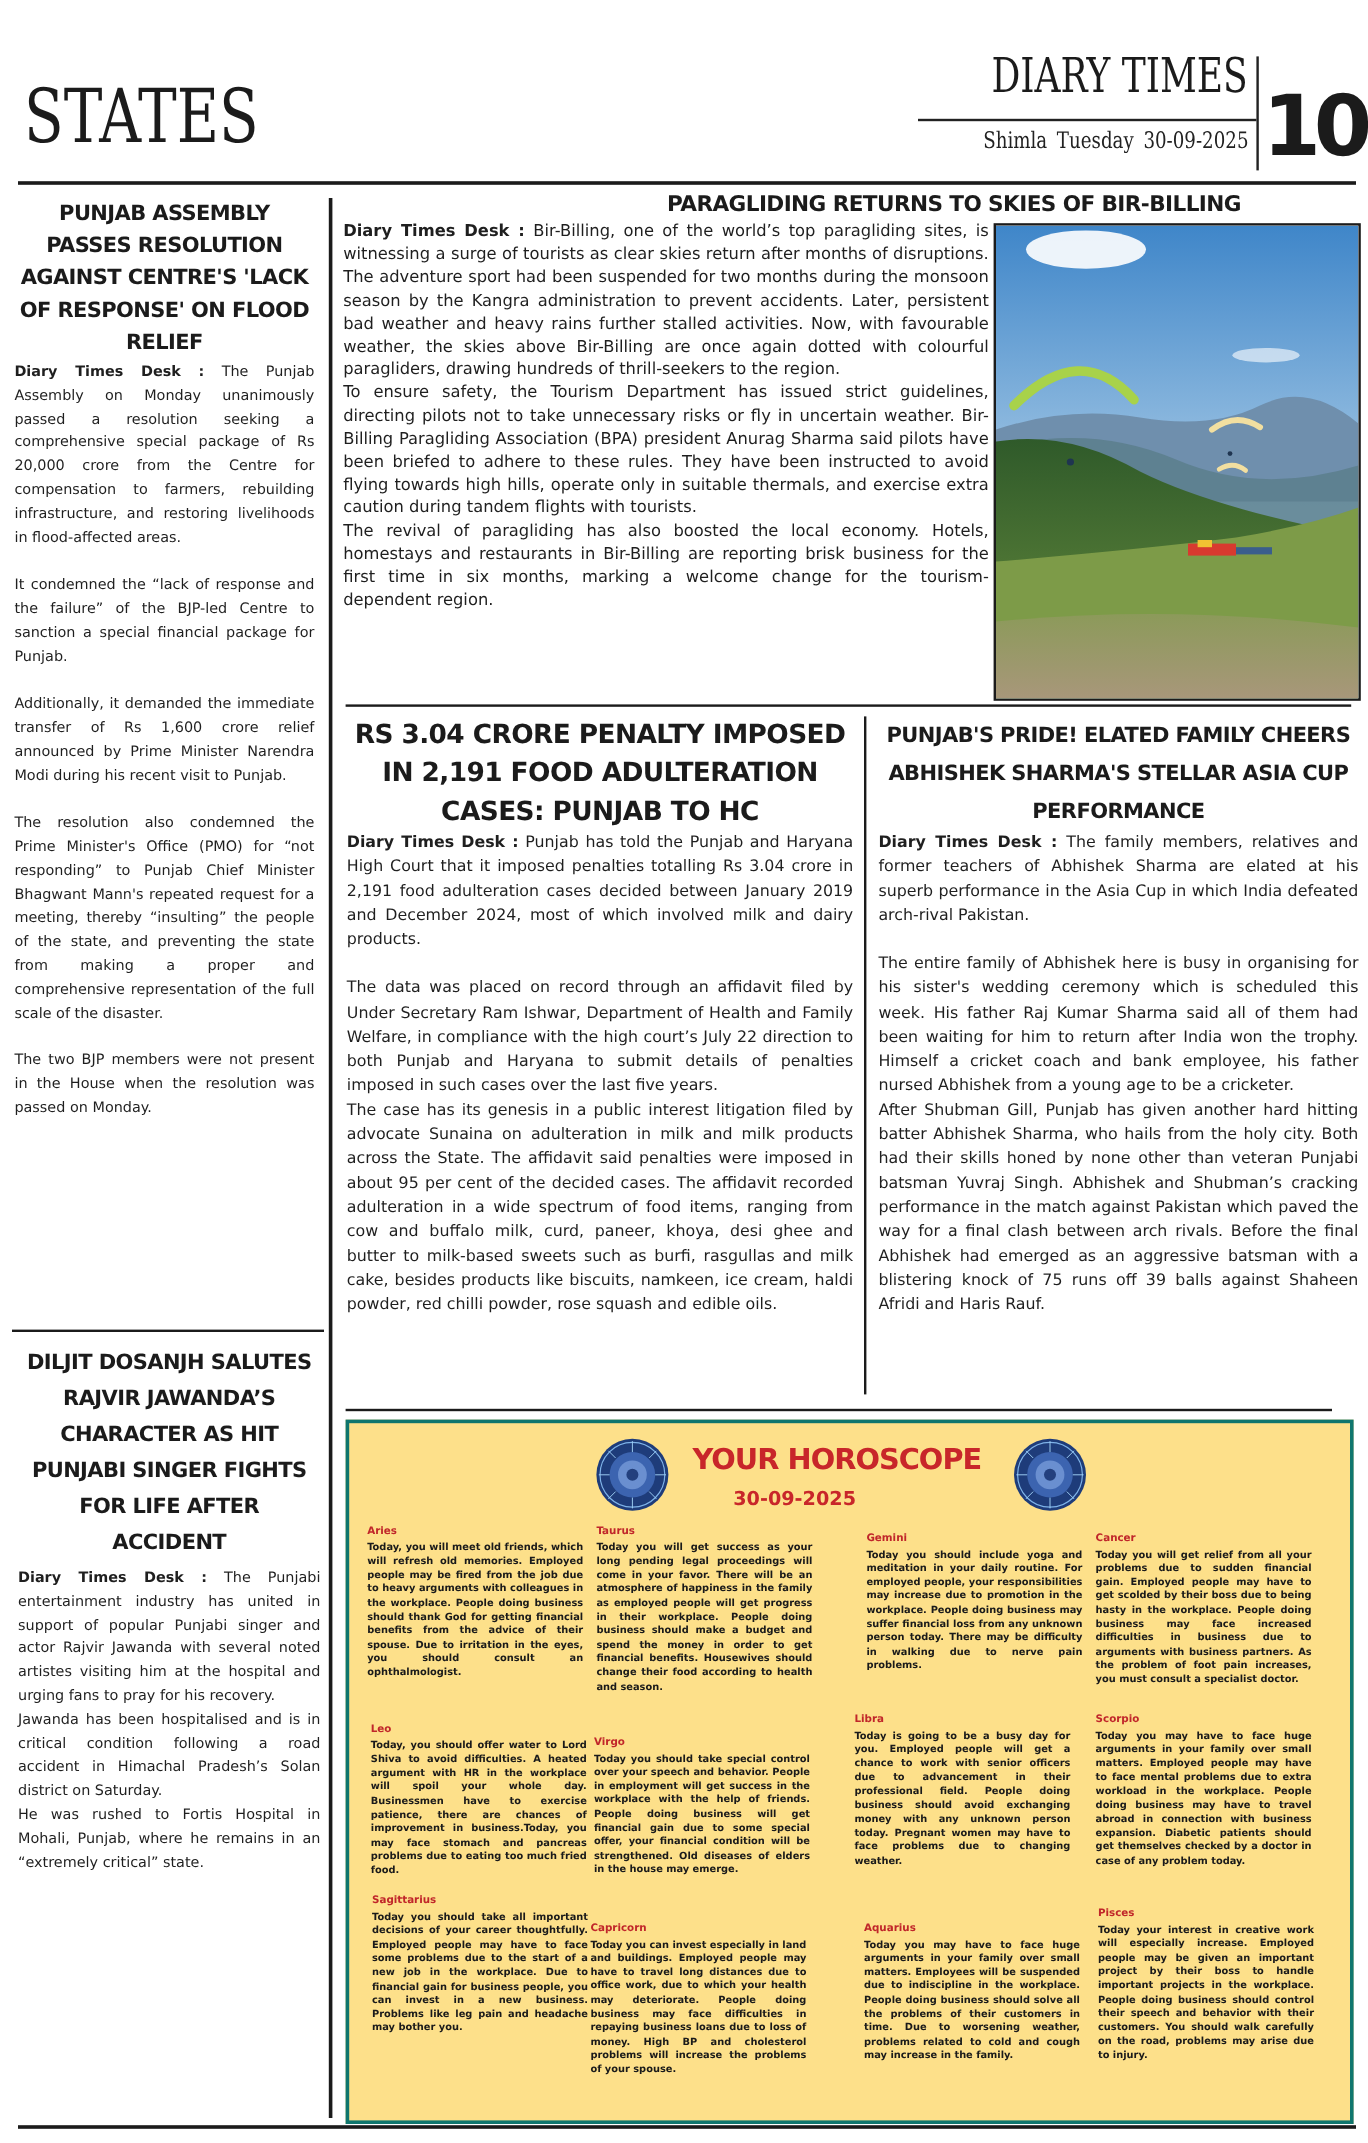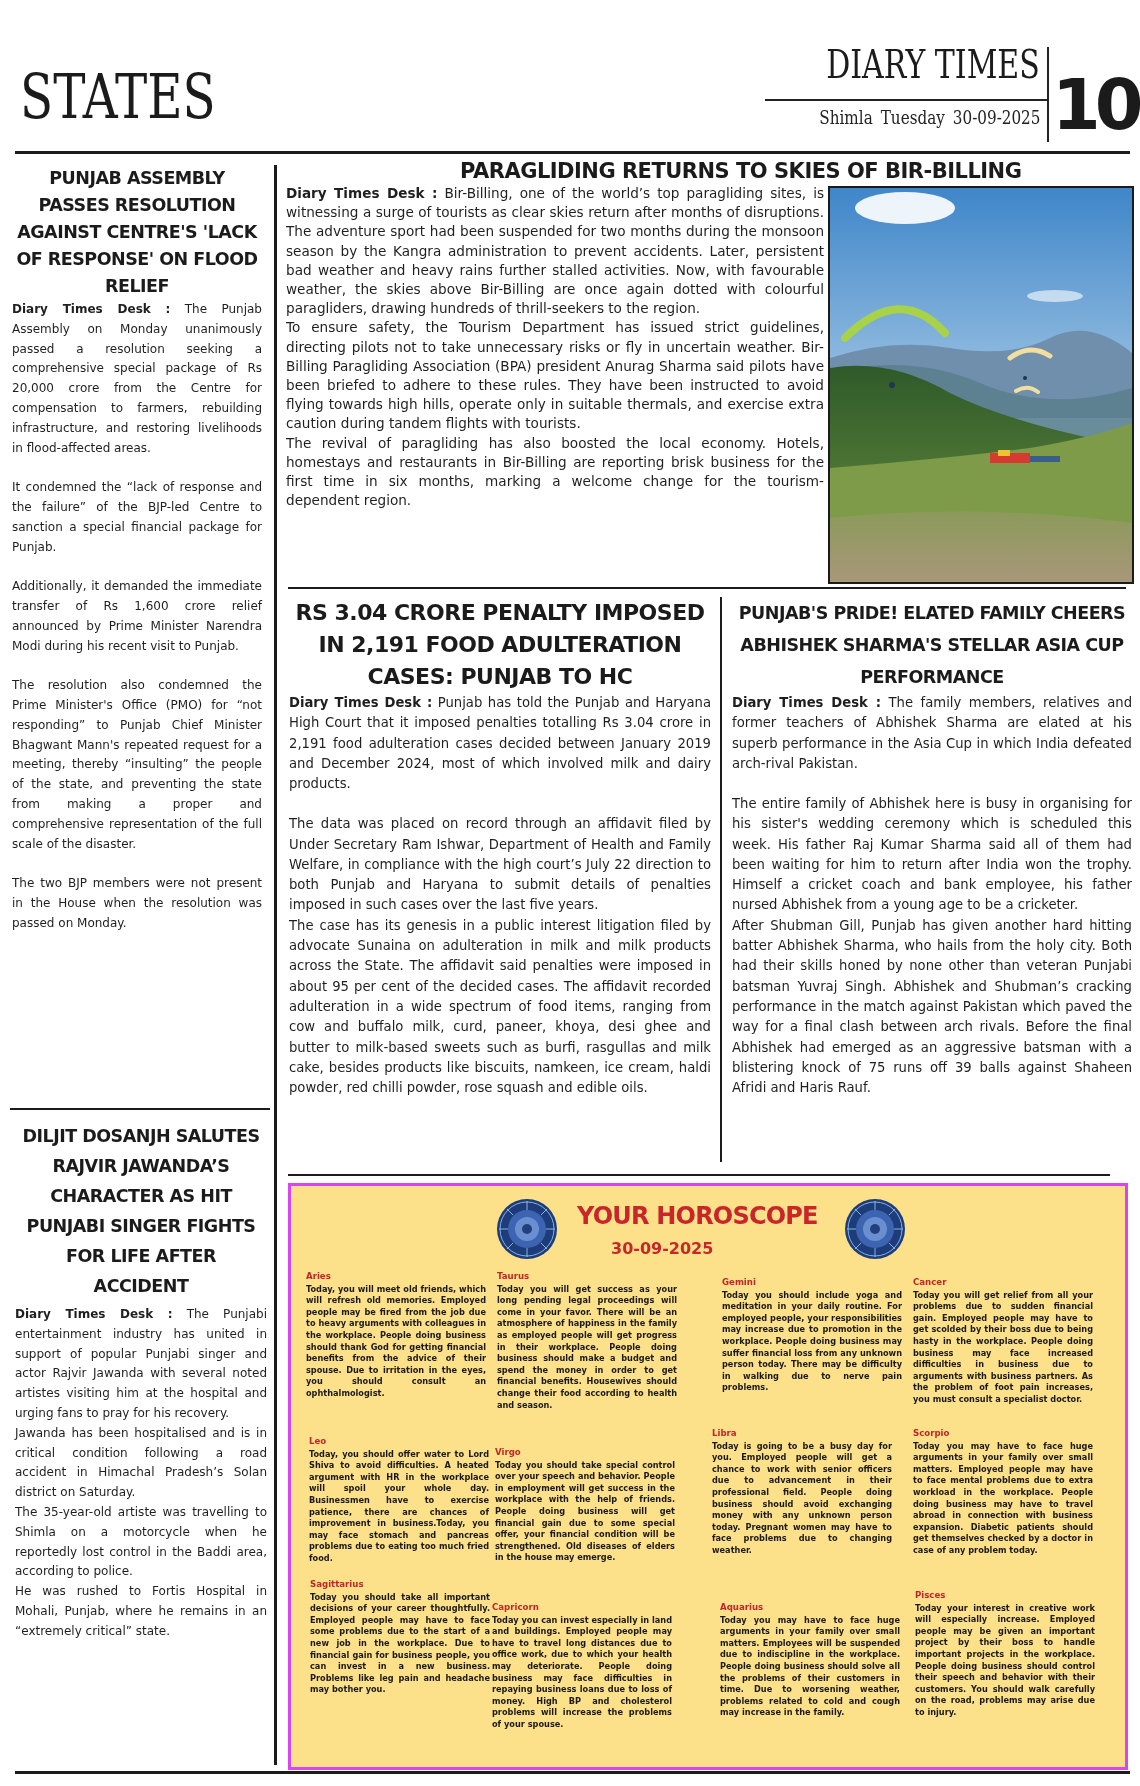--- a/index.html
+++ b/index.html
@@ -28,35 +28,35 @@
   .byline { font-weight: bold; }
 
   
   #art-assembly { left: 12px; top: 165px; width: 250px; }
   #art-assembly .headline { font-size: 17.5px; line-height: 27px; margin-bottom: 1px; }
   #art-diljit { left: 15px; top: 1117px; width: 252px; }
   #art-diljit .headline { font-size: 17.5px; line-height: 30px; margin-bottom: -6px; }
 
   
   #art-para-head { left: 290px; top: 160px; width: 840px; }
-  #art-para-head .headline { font-size: 21px; line-height: 22px; text-align: left; padding-left: 170px; }
+  #art-para-head .headline { font-size: 18px; line-height: 22px; text-align: center; padding-left: 170px; }
   #art-para { left: 286px; top: 184px; width: 538px; }
   .photo { position: absolute; left: 828px; top: 186px; width: 302px; height: 394px; border: 2px solid #1b1b1b; overflow: hidden; }
   .photo svg { display: block; }
 
   
   #art-adult { left: 289px; top: 597px; width: 422px; }
   #art-adult .headline { font-size: 22px; line-height: 32px; margin-bottom: 0; }
 
   
   #art-abhi { left: 732px; top: 597px; width: 400px; }
   #art-abhi .headline { font-size: 17.5px; line-height: 32px; margin-bottom: 0; }
 
   
-  .horo { position: absolute; left: 288px; top: 1183px; width: 840px; height: 587px; background: #fde08a; border: 3px solid #d946ef; box-sizing: border-box; }
+  .horo { position: absolute; left: 288px; top: 1183px; width: 840px; height: 587px; background: #fde08a; border: 3px solid #0f766e; box-sizing: border-box; }
   .horo-title { position: absolute; left: 286px; top: 16px; font-family: "DejaVu Sans", sans-serif; font-weight: bold; font-size: 24px; color: #c8262a; letter-spacing: -0.8px; }
   .horo-date { position: absolute; left: 320px; top: 53px; font-family: "DejaVu Sans", sans-serif; font-weight: bold; font-size: 16px; color: #c8262a; }
   .zodiac-wheel { position: absolute; width: 62px; height: 62px; top: 12px; }
   .sign { position: absolute; width: 180px; font-size: 8.2px; line-height: 11.6px; text-align: justify; font-weight: bold; color: #1a1a1a; }
   .sign .sign-name { color: #c0262a; display: block; font-size: 8.6px; margin-bottom: 1px; }
 </style>
 </head>
 <body>
 
 <div class="section-title">STATES</div>
@@ -83,21 +83,20 @@
     <p class="gap">The resolution also condemned the Prime Minister's Office (PMO) for “not responding” to Punjab Chief Minister Bhagwant Mann's repeated request for a meeting, thereby “insulting” the people of the state, and preventing the state from making a proper and comprehensive representation of the full scale of the disaster.</p>
     <p class="gap">The two BJP members were not present in the House when the resolution was passed on Monday.</p>
   </div>
 </article>
 
 <article class="article" id="art-diljit">
   <h2 class="headline" style="margin:4px">DILJIT DOSANJH SALUTES RAJVIR JAWANDA’S CHARACTER AS HIT PUNJABI SINGER FIGHTS FOR LIFE AFTER ACCIDENT</h2>
   <div class="body-text">
     <p><span class="byline">Diary Times Desk :</span><span> The Punjabi entertainment industry has united in support of popular Punjabi singer and actor Rajvir Jawanda with several noted artistes visiting him at the hospital and urging fans to pray for his recovery.</span></p>
     <p>Jawanda has been hospitalised and is in critical condition following a road accident in Himachal Pradesh’s Solan district on Saturday.</p>
-    <p>The 35-year-old artiste was travelling to Shimla on a motorcycle when he reportedly lost control in the Baddi area, according to police.</p>
     <p>He was rushed to Fortis Hospital in Mohali, Punjab, where he remains in an “extremely critical” state.</p>
   </div>
 </article>
 
 <div class="article" id="art-para-head">
   <h2 class="headline" style="margin:0">PARAGLIDING RETURNS TO SKIES OF BIR-BILLING</h2>
 </div>
 <article class="article" id="art-para">
   <div class="body-text" style="font-size:13.6px; line-height:19.2px;">
     <p><span class="byline">Diary Times Desk :</span><span> Bir-Billing, one of the world’s top paragliding sites, is witnessing a surge of tourists as clear skies return after months of disruptions. The adventure sport had been suspended for two months during the monsoon season by the Kangra administration to prevent accidents. Later, persistent bad weather and heavy rains further stalled activities. Now, with favourable weather, the skies above Bir-Billing are once again dotted with colourful paragliders, drawing hundreds of thrill-seekers to the region.</span></p>

